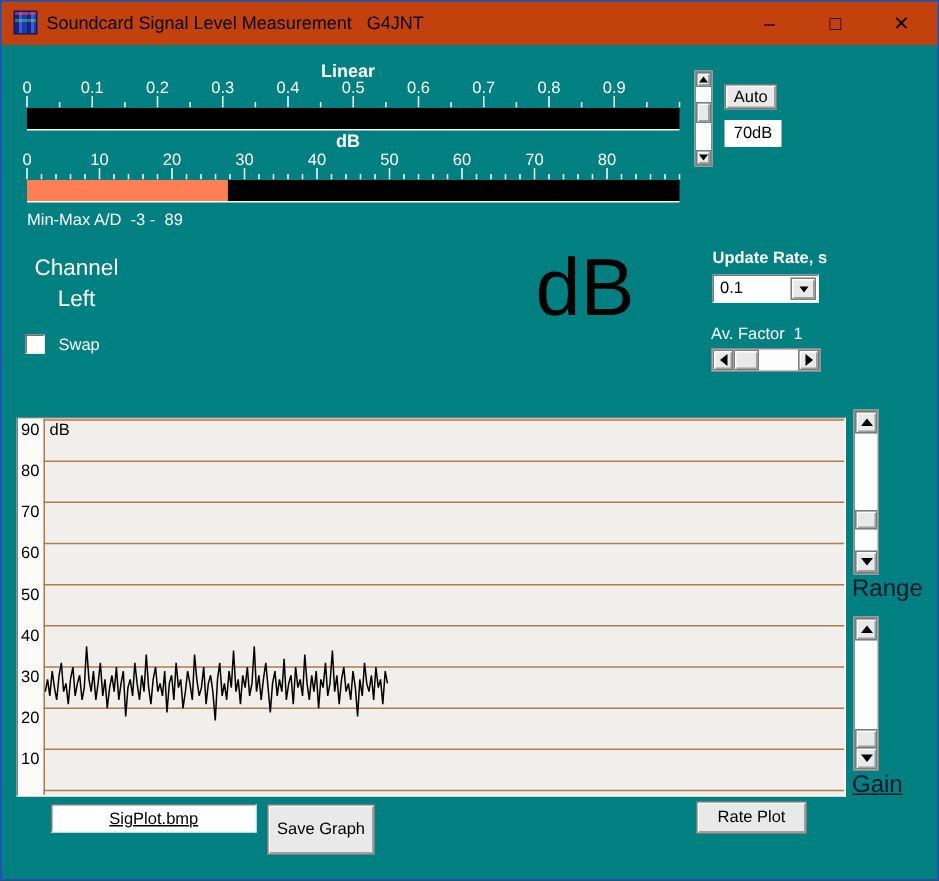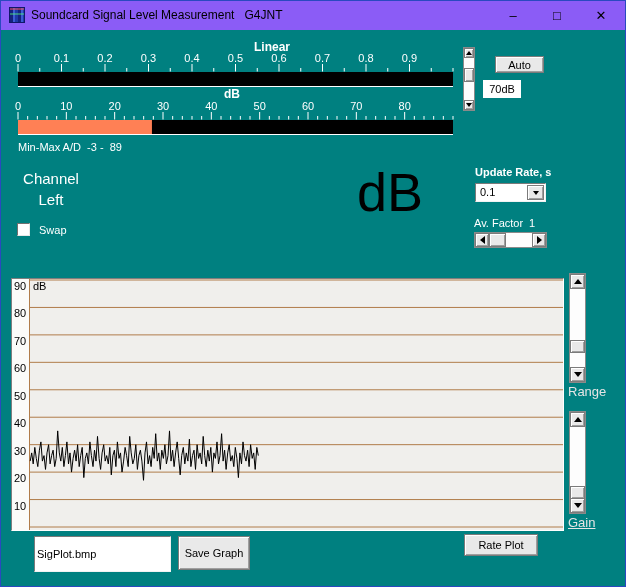--- a/index.html
+++ b/index.html
@@ -3,34 +3,34 @@
 <meta charset="utf-8">
 <style>
   html,body{margin:0;padding:0;background:#3a3a3a;}
   *{box-sizing:border-box;}
   #win{
     position:relative;width:626px;height:587px;background:#008080;
     border:1px solid #2a49c0;overflow:hidden;
     font-family:"Liberation Sans", sans-serif;
   }
   
-  .titlebar{position:absolute;left:0;top:0;width:624px;height:29px;background:#8b5cf6;}
+  .titlebar{position:absolute;left:0;top:0;width:624px;height:29px;background:#c2410c;}
   .app-icon{position:absolute;left:8px;top:6px;width:16px;height:16px;
     background:
       linear-gradient(180deg, rgba(255,80,80,.5) 0 2px, transparent 2px 5px, rgba(80,255,120,.4) 5px 7px, transparent 7px),
       repeating-linear-gradient(90deg,#15227e 0 3px,#3c5bd6 3px 5px,#1e3aa8 5px 8px);
     border:1px solid #10186a;}
   .title-text{position:absolute;left:30px;top:7px;font-size:12px;color:#000;white-space:pre;}
   .win-btn{position:absolute;top:0;width:40px;height:29px;display:flex;align-items:center;justify-content:center;
     font-size:13px;color:#000;font-weight:300;cursor:default;}
   #btn-min{left:492px;} #btn-max{left:536px;} #btn-close{left:580px;}
   
   .meter-title{position:absolute;left:0;width:462px;text-align:center;color:#fff;
     font-size:12px;font-weight:bold;}
-  #linear-title{top:39px;margin-left:40px;} #db-title{top:86px;}
+  #linear-title{top:39px;} #db-title{top:86px;}
   .meter-svg{position:absolute;left:10px;}
   #linear-meter{top:51px;} #db-meter{top:99px;}
   .minmax{position:absolute;left:17px;top:140px;color:#fff;font-size:11px;white-space:pre;}
   
   .btn3d{background:#e9e9e9;border:1px solid #7b7b7b;
     box-shadow:inset 1px 1px 0 #ffffff, inset -1px -1px 0 #9f9f9f;
     color:#000;display:flex;align-items:center;justify-content:center;cursor:default;}
   .sunken{background:#ffffff;border:1px solid;border-color:#7a7a7a #f2f2f2 #f2f2f2 #7a7a7a;}
   .tri{width:0;height:0;}
   .tri-up{border-left:4px solid transparent;border-right:4px solid transparent;border-bottom:5px solid #000;}
@@ -39,21 +39,21 @@
   .tri-right{border-top:4px solid transparent;border-bottom:4px solid transparent;border-left:5px solid #000;}
   .tri-sm.tri-up{border-left-width:3px;border-right-width:3px;border-bottom-width:4px;}
   .tri-sm.tri-down{border-left-width:3px;border-right-width:3px;border-top-width:4px;}
   
   .vscroll-sm{position:absolute;left:462px;top:46px;width:12px;height:64px;background:#fdfdfd;
     border:1px solid #8a8a8a;}
   .vscroll-sm .sb-up{position:absolute;left:0;top:0;width:10px;height:10px;}
   .vscroll-sm .sb-down{position:absolute;left:0;bottom:0;width:10px;height:10px;}
   .vscroll-sm .sb-thumb{position:absolute;left:0;top:20px;width:10px;height:14px;}
   
-  #auto-btn{position:absolute;left:482px;top:55px;width:49px;height:17px;font-size:11px;margin-left:12px;}
+  #auto-btn{position:absolute;left:482px;top:55px;width:35px;height:17px;font-size:11px;}
   #level-range-box{position:absolute;left:482px;top:79px;width:38px;height:18px;background:#ffffff;
     color:#000;font-size:11px;display:flex;align-items:center;justify-content:center;}
   
   .left-channel{position:absolute;left:4px;top:167px;width:92px;text-align:center;color:#fff;
     font-size:15px;line-height:21px;}
   .swap-box{position:absolute;left:16px;top:222px;width:13px;height:13px;background:#fff;
     border:1px solid;border-color:#707070 #e8e8e8 #e8e8e8 #707070;}
   .swap-label{position:absolute;left:38px;top:223px;color:#fff;font-size:11px;}
   .big-value{position:absolute;left:125px;top:153px;color:#ffff00;font-size:68px;font-weight:bold;
     letter-spacing:6px;line-height:70px;}
@@ -75,26 +75,26 @@
     border:1px solid;border-color:#7e7e7e #ffffff #ffffff #7e7e7e;}
   
   .vscroll{position:absolute;width:17px;background:#fdfdfd;border:1px solid #8a8a8a;}
   #range-scroll{left:568px;top:272px;height:110px;}
   #gain-scroll{left:568px;top:410px;height:103px;}
   .vscroll .sb-up{position:absolute;left:0;top:0;width:15px;height:15px;}
   .vscroll .sb-down{position:absolute;left:0;bottom:0;width:15px;height:15px;}
   .vscroll .sb-thumb{position:absolute;left:0;width:15px;height:13px;}
   #range-scroll .sb-thumb{top:66px;}
   #gain-scroll .sb-thumb{top:74px;}
-  .scroll-caption{position:absolute;color:#e5e5e5;font-size:13px;}
+  .scroll-caption{position:absolute;color:#0f172a;font-size:16px;}
   #range-caption{left:567px;top:383px;}
   #gain-caption{left:567px;top:514px;text-decoration:underline;}
   
-  .file-input{position:absolute;left:33px;top:535px;width:137px;height:36px;text-align:left;
-    font-size:11px;font-family:"Liberation Sans",sans-serif;color:#000;outline:none;}
+  .file-input{position:absolute;left:33px;top:535px;width:137px;height:19px;text-align:center;
+    font-size:11px;font-family:"Liberation Sans",sans-serif;color:#000;outline:none;text-decoration:underline;}
   #save-btn{position:absolute;left:177px;top:535px;width:72px;height:34px;font-size:11px;}
   #clear-btn{position:absolute;left:463px;top:533px;width:74px;height:22px;font-size:11px;}
 </style>
 </head>
 <body>
 
 <div id="win">
 
   <div class="titlebar">
     <div class="app-icon"></div>

